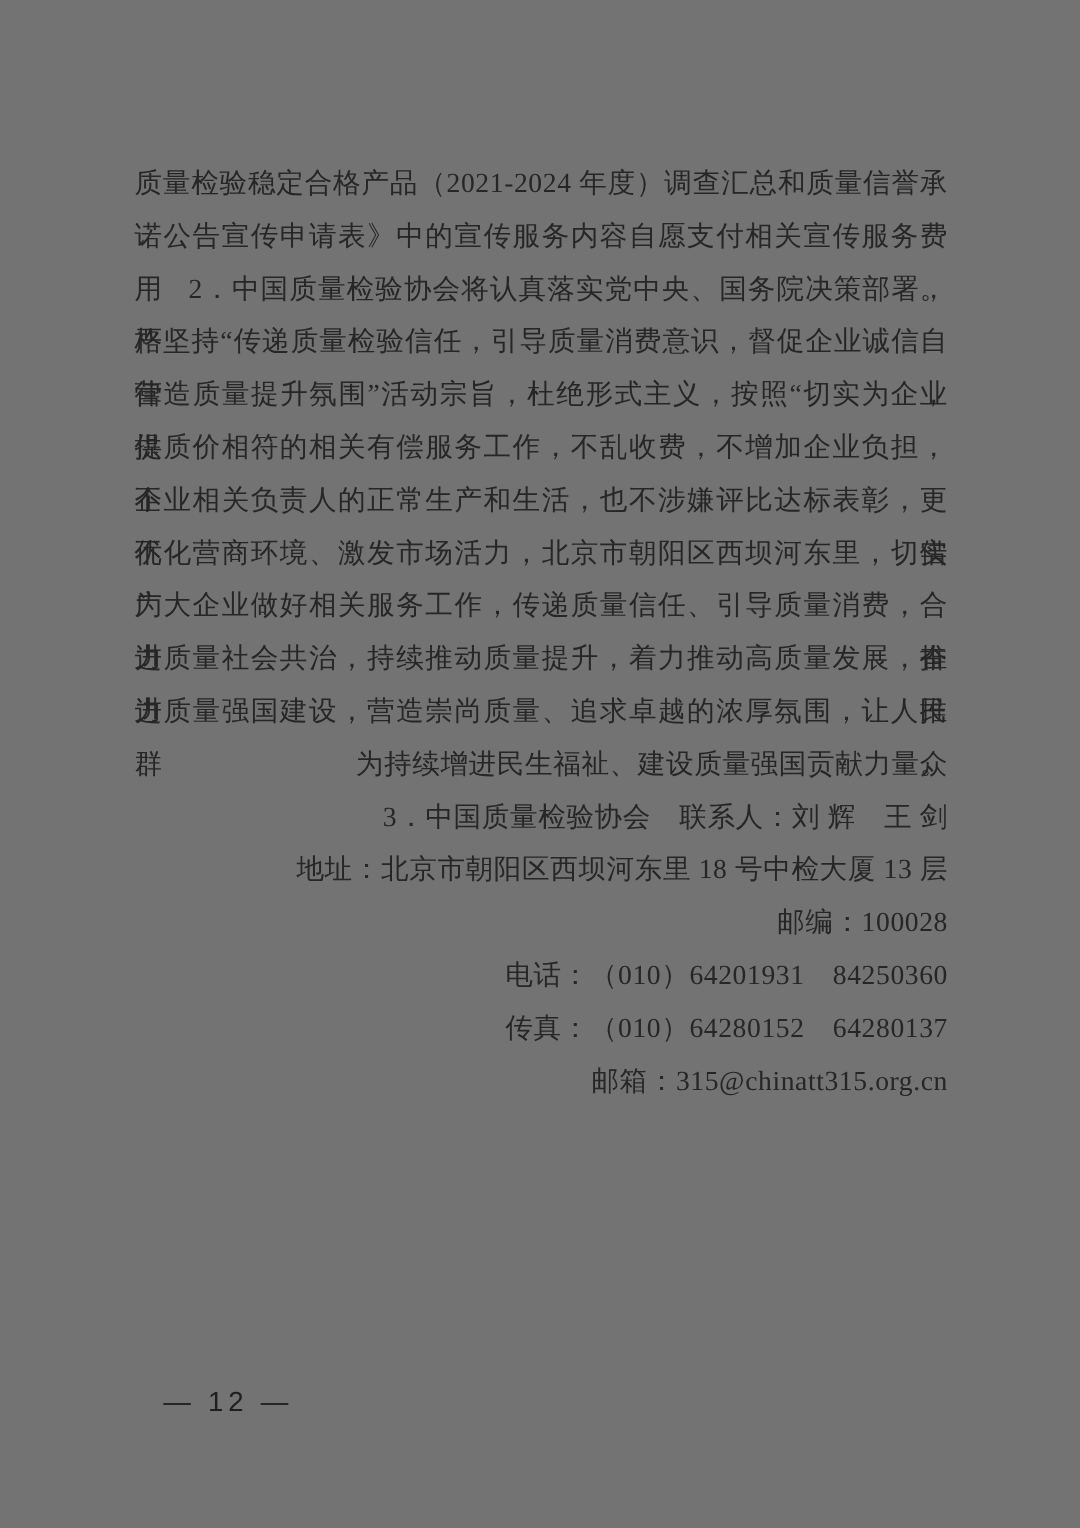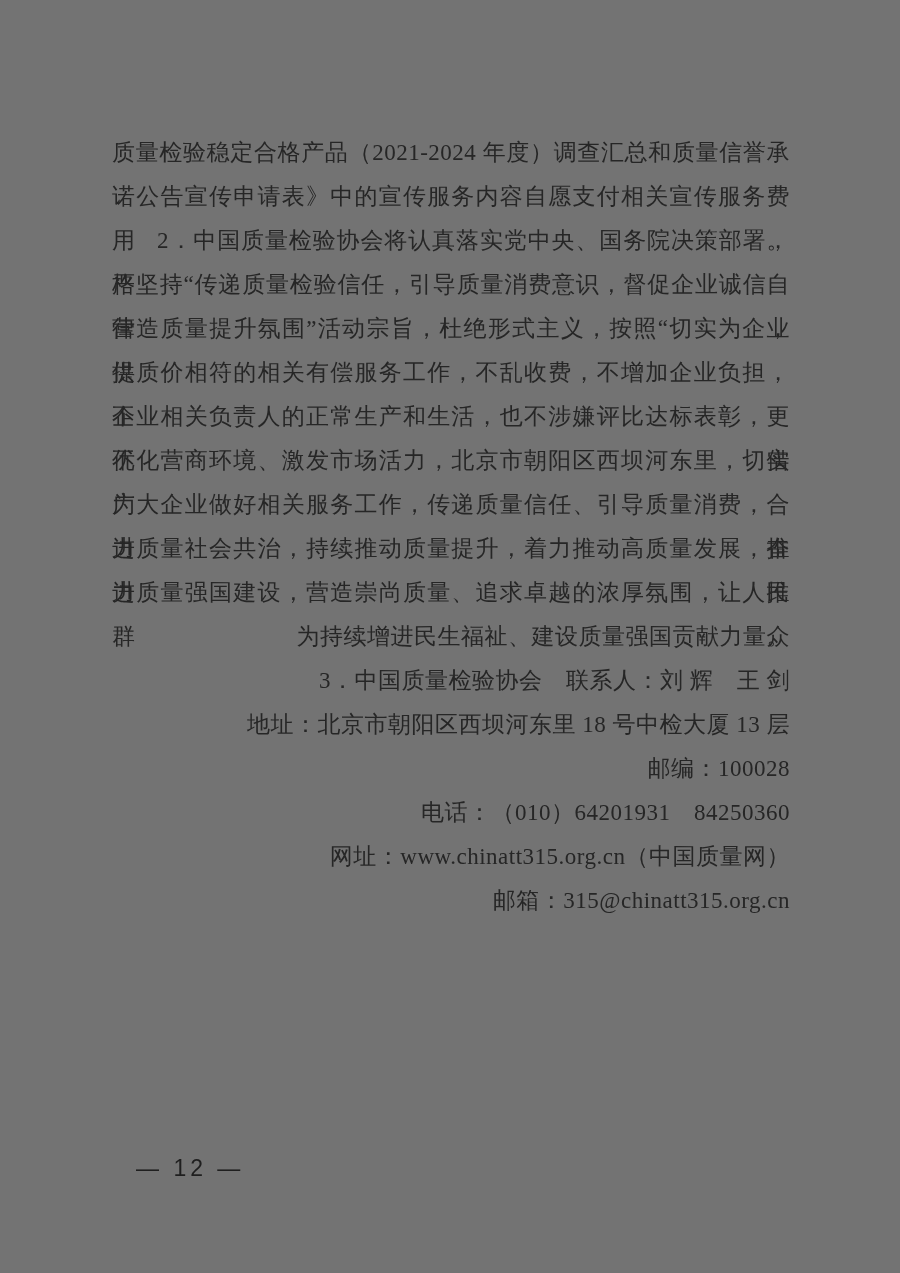--- a/index.html
+++ b/index.html
@@ -65,17 +65,17 @@
     <div class="ln j">企业相关负责人的正常生产和生活，也不涉嫌评比达标表彰，更不借</div>
     <div class="ln j">优化营商环境、激发市场活力，北京市朝阳区西坝河东里，切实为</div>
     <div class="ln j">广大企业做好相关服务工作，传递质量信任、引导质量消费，合力推</div>
     <div class="ln j">进质量社会共治，持续推动质量提升，着力推动高质量发展，奋力推</div>
     <div class="ln j">进质量强国建设，营造崇尚质量、追求卓越的浓厚氛围，让人民群众</div>
     <div class="ln">为持续增进民生福祉、建设质量强国贡献力量。</div>
     <div class="ln ind">3．中国质量检验协会　联系人：刘 辉　王 剑</div>
     <div class="ln ind">地址：北京市朝阳区西坝河东里 18 号中检大厦 13 层</div>
     <div class="ln ind">邮编：100028</div>
     <div class="ln ind">电话：（010）64201931　84250360</div>
-    <div class="ln ind">网址：www.chinatt315.org.cn（中国质量网）</div>
+    <div class="ln ind">传真：（010）64280152　64280137</div>
     <div class="ln ind">邮箱：315@chinatt315.org.cn</div>
   </div>
   <div class="pageno">— 12 —</div>
 </div>
 
 </body></html>

